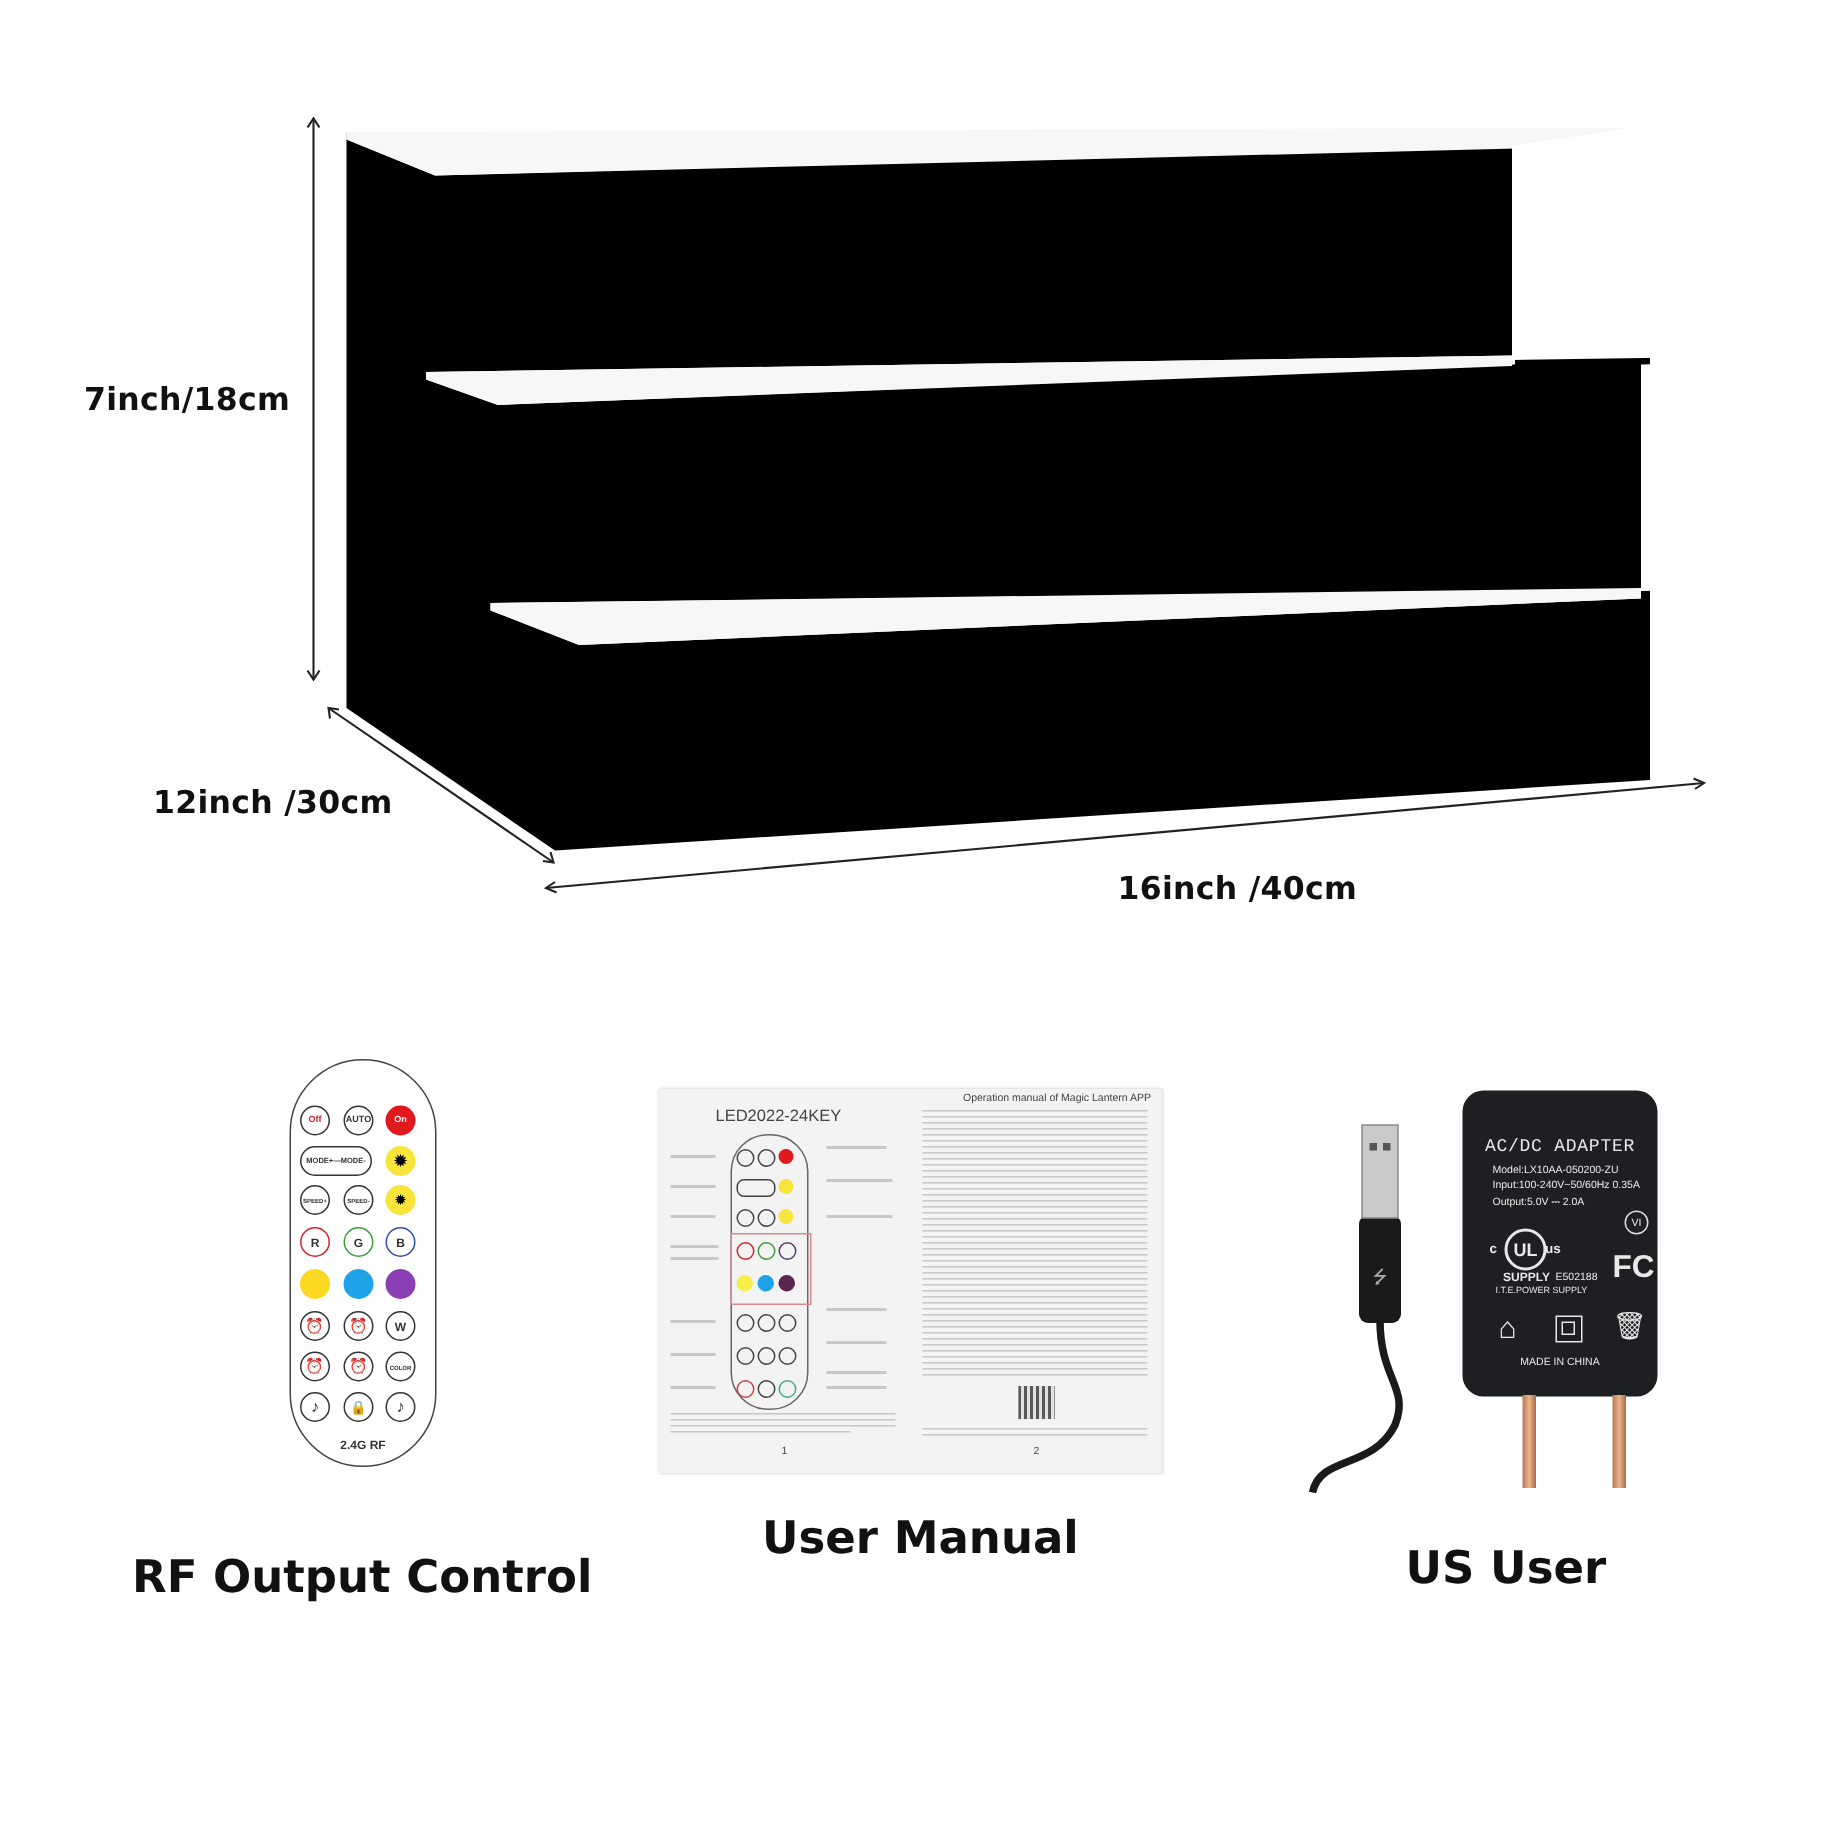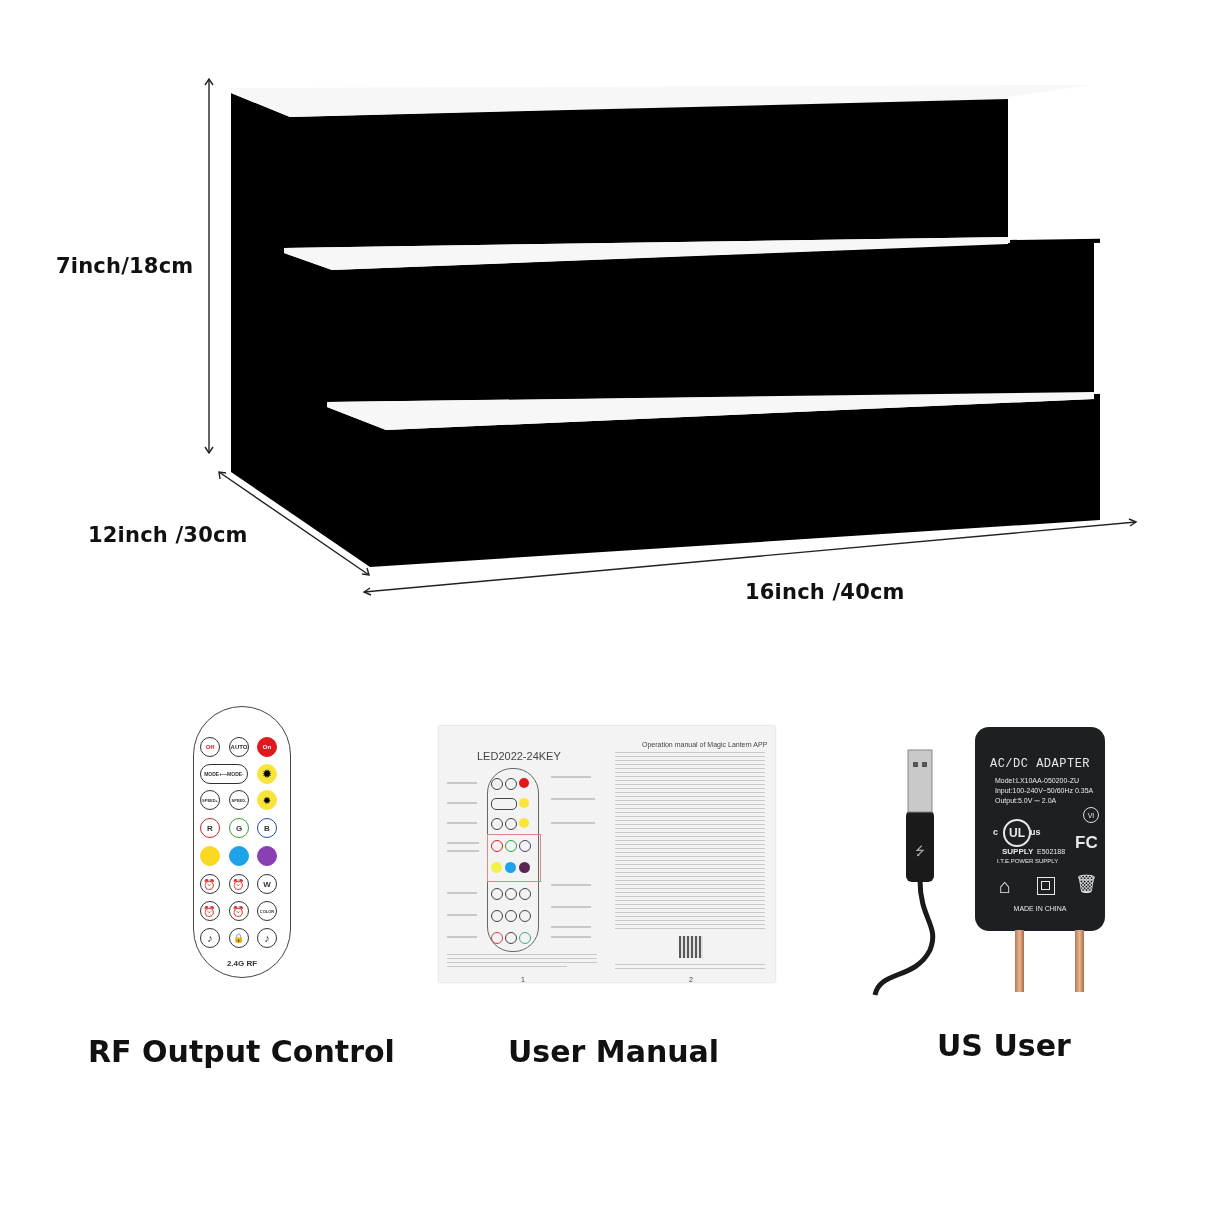--- a/index.html
+++ b/index.html
@@ -6,21 +6,21 @@
   body{width:1214px;height:1214px;position:relative;overflow:hidden;font-family:"Liberation Sans","DejaVu Sans",sans-serif;}
   .abs{position:absolute;}
   .dim-label{font-family:"DejaVu Sans","Liberation Sans",sans-serif;font-weight:bold;font-size:21px;color:#111;white-space:nowrap;letter-spacing:0.2px;}
   .caption{font-family:"DejaVu Sans","Liberation Sans",sans-serif;font-weight:bold;font-size:30px;color:#111;white-space:nowrap;}
   
   .remote{left:193px;top:706px;width:98px;height:272px;border:1.5px solid #444;border-radius:50px;background:#fff;box-sizing:border-box;}
   .rbtn{position:absolute;width:20px;height:20px;border:1.4px solid #333;border-radius:50%;box-sizing:border-box;font-size:6px;display:flex;align-items:center;justify-content:center;color:#333;font-weight:bold;background:#fff;}
   .rlabel{position:absolute;font-size:8px;color:#333;font-weight:bold;width:100%;text-align:center;}
   
   .manual{left:439px;top:726px;width:336px;height:256px;background:#f3f3f3;box-shadow:0 0 2px #bbb;}
-  .page{position:absolute;top:12px;height:100%;width:168px;}
+  .page{position:absolute;top:0;height:100%;width:168px;}
   .mtitle{position:absolute;font-size:10px;color:#444;}
   .line{position:absolute;height:2px;background:#c8c8c8;}
   
   .adapter{left:975px;top:727px;width:130px;height:204px;background:#1d1f23;border-radius:14px;color:#e8e8e8;}
   .adapter .t{position:absolute;width:100%;text-align:center;}
 </style>
 </head>
 <body>
 
 <svg class="abs" style="left:0;top:0" width="1214" height="620" viewBox="0 0 1214 620">
@@ -57,21 +57,21 @@
     <polyline points="362,574 369,575 367,568"></polyline>
   </g>
   <g stroke="#222" stroke-width="1.4" fill="none">
     <line x1="364" y1="592" x2="1136" y2="522"></line>
     <polyline points="370,588 364,592 371,595"></polyline>
     <polyline points="1129,519 1136,522 1130,526"></polyline>
   </g>
 </svg>
 
 <div class="abs dim-label" style="left:56px;top:254px;">7inch/18cm</div>
-<div class="abs dim-label" style="left:88px;top:523px;text-align:center;">12inch /30cm</div>
+<div class="abs dim-label" style="left:102px;top:523px;text-align:center;">12inch /30cm</div>
 <div class="abs dim-label" style="left:745px;top:580px;">16inch /40cm</div>
 
 <div class="abs remote">
 
   <div class="rbtn" style="left:6px;top:30px;color:#d0232b;">Off</div>
   <div class="rbtn" style="left:35px;top:30px;">AUTO</div>
   <div class="rbtn" style="left:63px;top:30px;background:#e0191f;color:#fff;border-color:#e0191f;">On</div>
 
   <div class="rbtn" style="left:6px;top:57px;width:48px;border-radius:10px;font-size:5px;">MODE+—MODE-</div>
   <div class="rbtn" style="left:63px;top:57px;background:#f8e43a;border-color:#f8e43a;font-size:12px;color:#000;">✹</div>
@@ -198,21 +198,21 @@
     <div class="line" style="left:8px;top:178px;width:150px;height:1px;"></div>
     <div class="line" style="left:8px;top:182px;width:150px;height:1px;"></div>
     <div class="line" style="left:8px;top:186px;width:150px;height:1px;"></div>
     <div class="line" style="left:8px;top:190px;width:150px;height:1px;"></div>
     <div style="position:absolute;left:72px;top:198px;width:24px;height:22px;background:repeating-linear-gradient(90deg,#333 0 2px,#ddd 2px 4px),#888;opacity:0.8;"></div>
     <div class="line" style="left:8px;top:226px;width:150px;height:1px;"></div>
     <div class="line" style="left:8px;top:230px;width:150px;height:1px;"></div>
     <div class="mtitle" style="left:82px;top:238px;font-size:7px;">2</div>
   </div>
 </div>
-<div class="abs caption" style="left:508px;top:1034px;">User Manual</div>
+<div class="abs caption" style="left:508px;top:1008px;">User Manual</div>
 
 <svg class="abs" style="left:860px;top:740px" width="120" height="260" viewBox="0 0 120 260">
   <path d="M60,140 C60,180 80,185 70,210 C55,240 20,230 15,255" stroke="#1a1a1a" stroke-width="5" fill="none"></path>
   <rect x="46" y="70" width="28" height="72" rx="6" fill="#1a1a1a"></rect>
   <rect x="48" y="10" width="24" height="62" fill="#c9c9c9" stroke="#888"></rect>
   <rect x="53" y="22" width="5" height="5" fill="#555"></rect>
   <rect x="62" y="22" width="5" height="5" fill="#555"></rect>
   <text x="60" y="115" font-size="12" fill="#aaa" text-anchor="middle">⭍</text>
 </svg>
 
@@ -220,21 +220,21 @@
   <div class="t" style="top:30px;font-size:12px;letter-spacing:0.5px;font-family:Liberation Mono, monospace;">AC/DC  ADAPTER</div>
   <div class="t" style="top:50px;font-size:7px;text-align:left;left:20px;">Model:LX10AA-050200-ZU</div>
   <div class="t" style="top:60px;font-size:7px;text-align:left;left:20px;">Input:100-240V~50/60Hz 0.35A</div>
   <div class="t" style="top:70px;font-size:7px;text-align:left;left:20px;">Output:5.0V ⎓ 2.0A</div>
   <div style="position:absolute;left:108px;top:80px;width:14px;height:14px;border:1px solid #ddd;border-radius:50%;font-size:7px;display:flex;align-items:center;justify-content:center;">VI</div>
   <div style="position:absolute;left:28px;top:92px;width:24px;height:24px;border:2px solid #e8e8e8;border-radius:50%;font-size:12px;font-weight:bold;display:flex;align-items:center;justify-content:center;">UL</div>
   <div style="position:absolute;left:18px;top:100px;font-size:9px;font-weight:bold;">c</div>
   <div style="position:absolute;left:55px;top:100px;font-size:9px;font-weight:bold;">us</div>
   <div style="position:absolute;left:27px;top:120px;font-size:8px;font-weight:bold;">SUPPLY</div>
   <div style="position:absolute;left:62px;top:121px;font-size:7px;">E502188</div>
-  <div style="position:absolute;left:100px;top:106px;font-size:17px;font-weight:bold;">FC</div>
+  <div style="position:absolute;left:100px;top:106px;font-size:21px;font-weight:bold;">FC</div>
   <div style="position:absolute;left:22px;top:131px;font-size:6px;">I.T.E.POWER SUPPLY</div>
   <div style="position:absolute;left:24px;top:148px;font-size:20px;">⌂</div>
   <div style="position:absolute;left:62px;top:150px;width:18px;height:18px;border:1.5px solid #e8e8e8;box-sizing:border-box;">
       <div style="margin:3px;width:9px;height:9px;border:1.5px solid #e8e8e8;box-sizing:border-box;"></div>
     </div>
   <div style="position:absolute;left:100px;top:146px;font-size:18px;">🗑</div>
   <div class="t" style="top:178px;font-size:7px;">MADE IN CHINA</div>
 </div>
 
 <div class="abs" style="left:1015px;top:930px;width:9px;height:62px;background:linear-gradient(90deg,#b57a55,#e9b48c,#a86b46);"></div>

